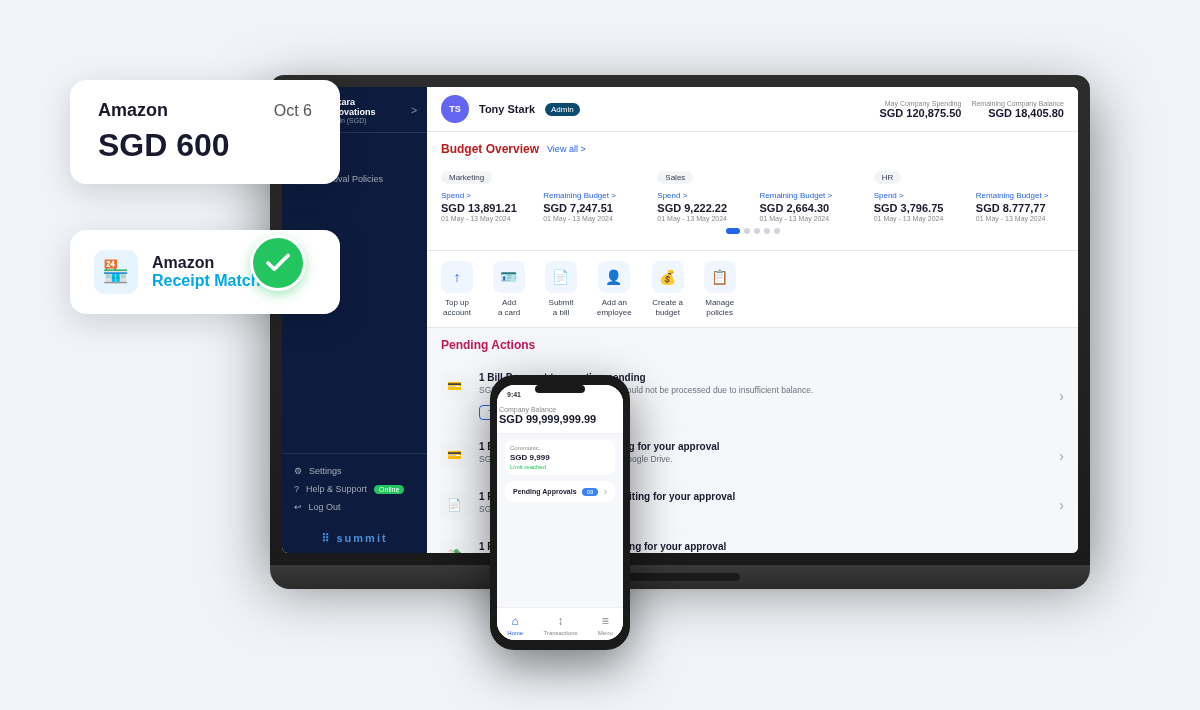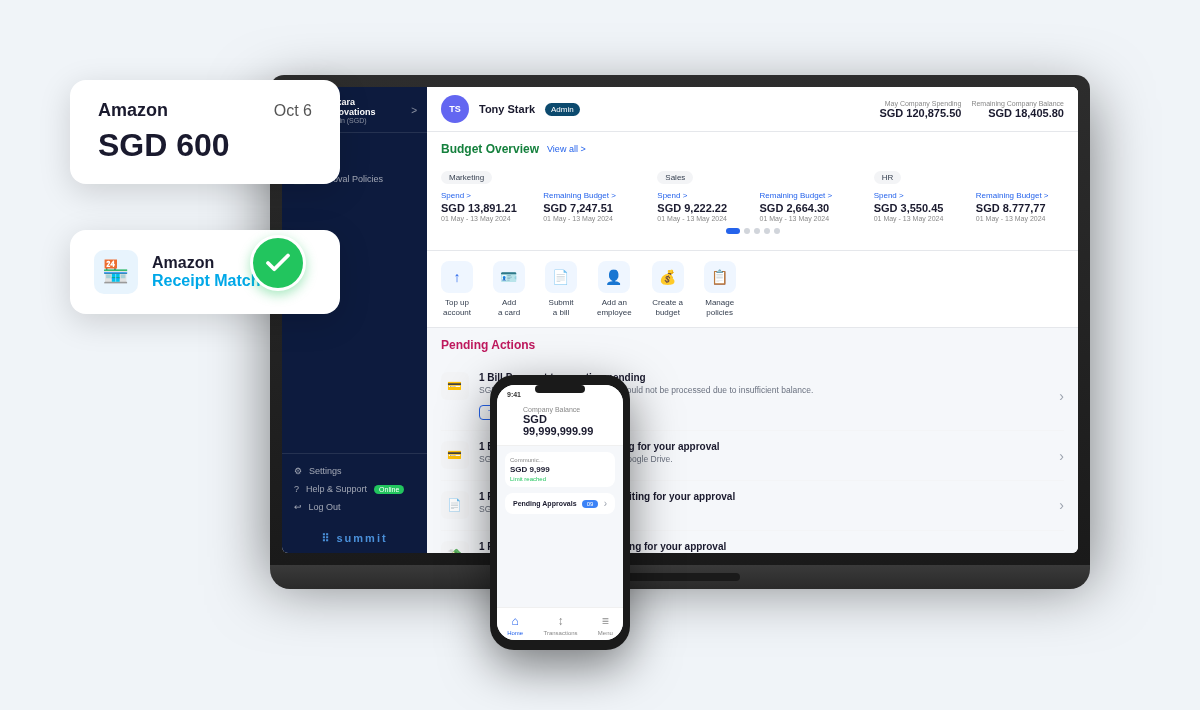--- a/index.html
+++ b/index.html
@@ -335,21 +335,21 @@
     }
     .budget-title-row {
       display: flex;
       align-items: center;
       gap: 8px;
       margin-bottom: 10px;
     }
     .budget-title {
       font-size: 12px;
       font-weight: 700;
-      color: #15803d;
+      color: #b91c1c;
     }
     .view-all-link {
       font-size: 9px;
       color: #2563eb;
       cursor: pointer;
     }
     .budget-cards {
       display: flex;
       gap: 26px;
     }
@@ -554,21 +554,21 @@
     }
     .phone-status-bar {
       background: white;
       padding: 6px 10px 4px;
       font-size: 7px;
       color: #333;
       font-weight: 600;
     }
     .phone-balance-section {
       background: white;
-      padding: 4px 26px 8px;
+      padding: 4px 2px 8px;
       border-bottom: 1px solid #f0f0f0;
     }
     .phone-balance-label {
       font-size: 7px;
       color: #888;
     }
     .phone-balance-amount {
       font-size: 11px;
       font-weight: 700;
       color: #1a1a2e;
@@ -765,21 +765,21 @@
                       <div class="budget-col-date">01 May - 13 May 2024</div>
                     </div>
                   </div>
                 </div>
 
                 <div class="budget-card">
                   <div class="dept-tag">HR</div>
                   <div class="budget-row">
                     <div class="budget-col">
                       <div class="budget-col-title">Spend &gt;</div>
-                      <div class="budget-col-amount">SGD 3,550.45</div>
+                      <div class="budget-col-amount">SGD 3,796.75</div>
                       <div class="budget-col-date">01 May - 13 May 2024</div>
                     </div>
                     <div class="budget-col">
                       <div class="budget-col-title">Remaining Budget &gt;</div>
                       <div class="budget-col-amount">SGD 8.777,77</div>
                       <div class="budget-col-date">01 May - 13 May 2024</div>
                     </div>
                   </div>
                 </div>
 

